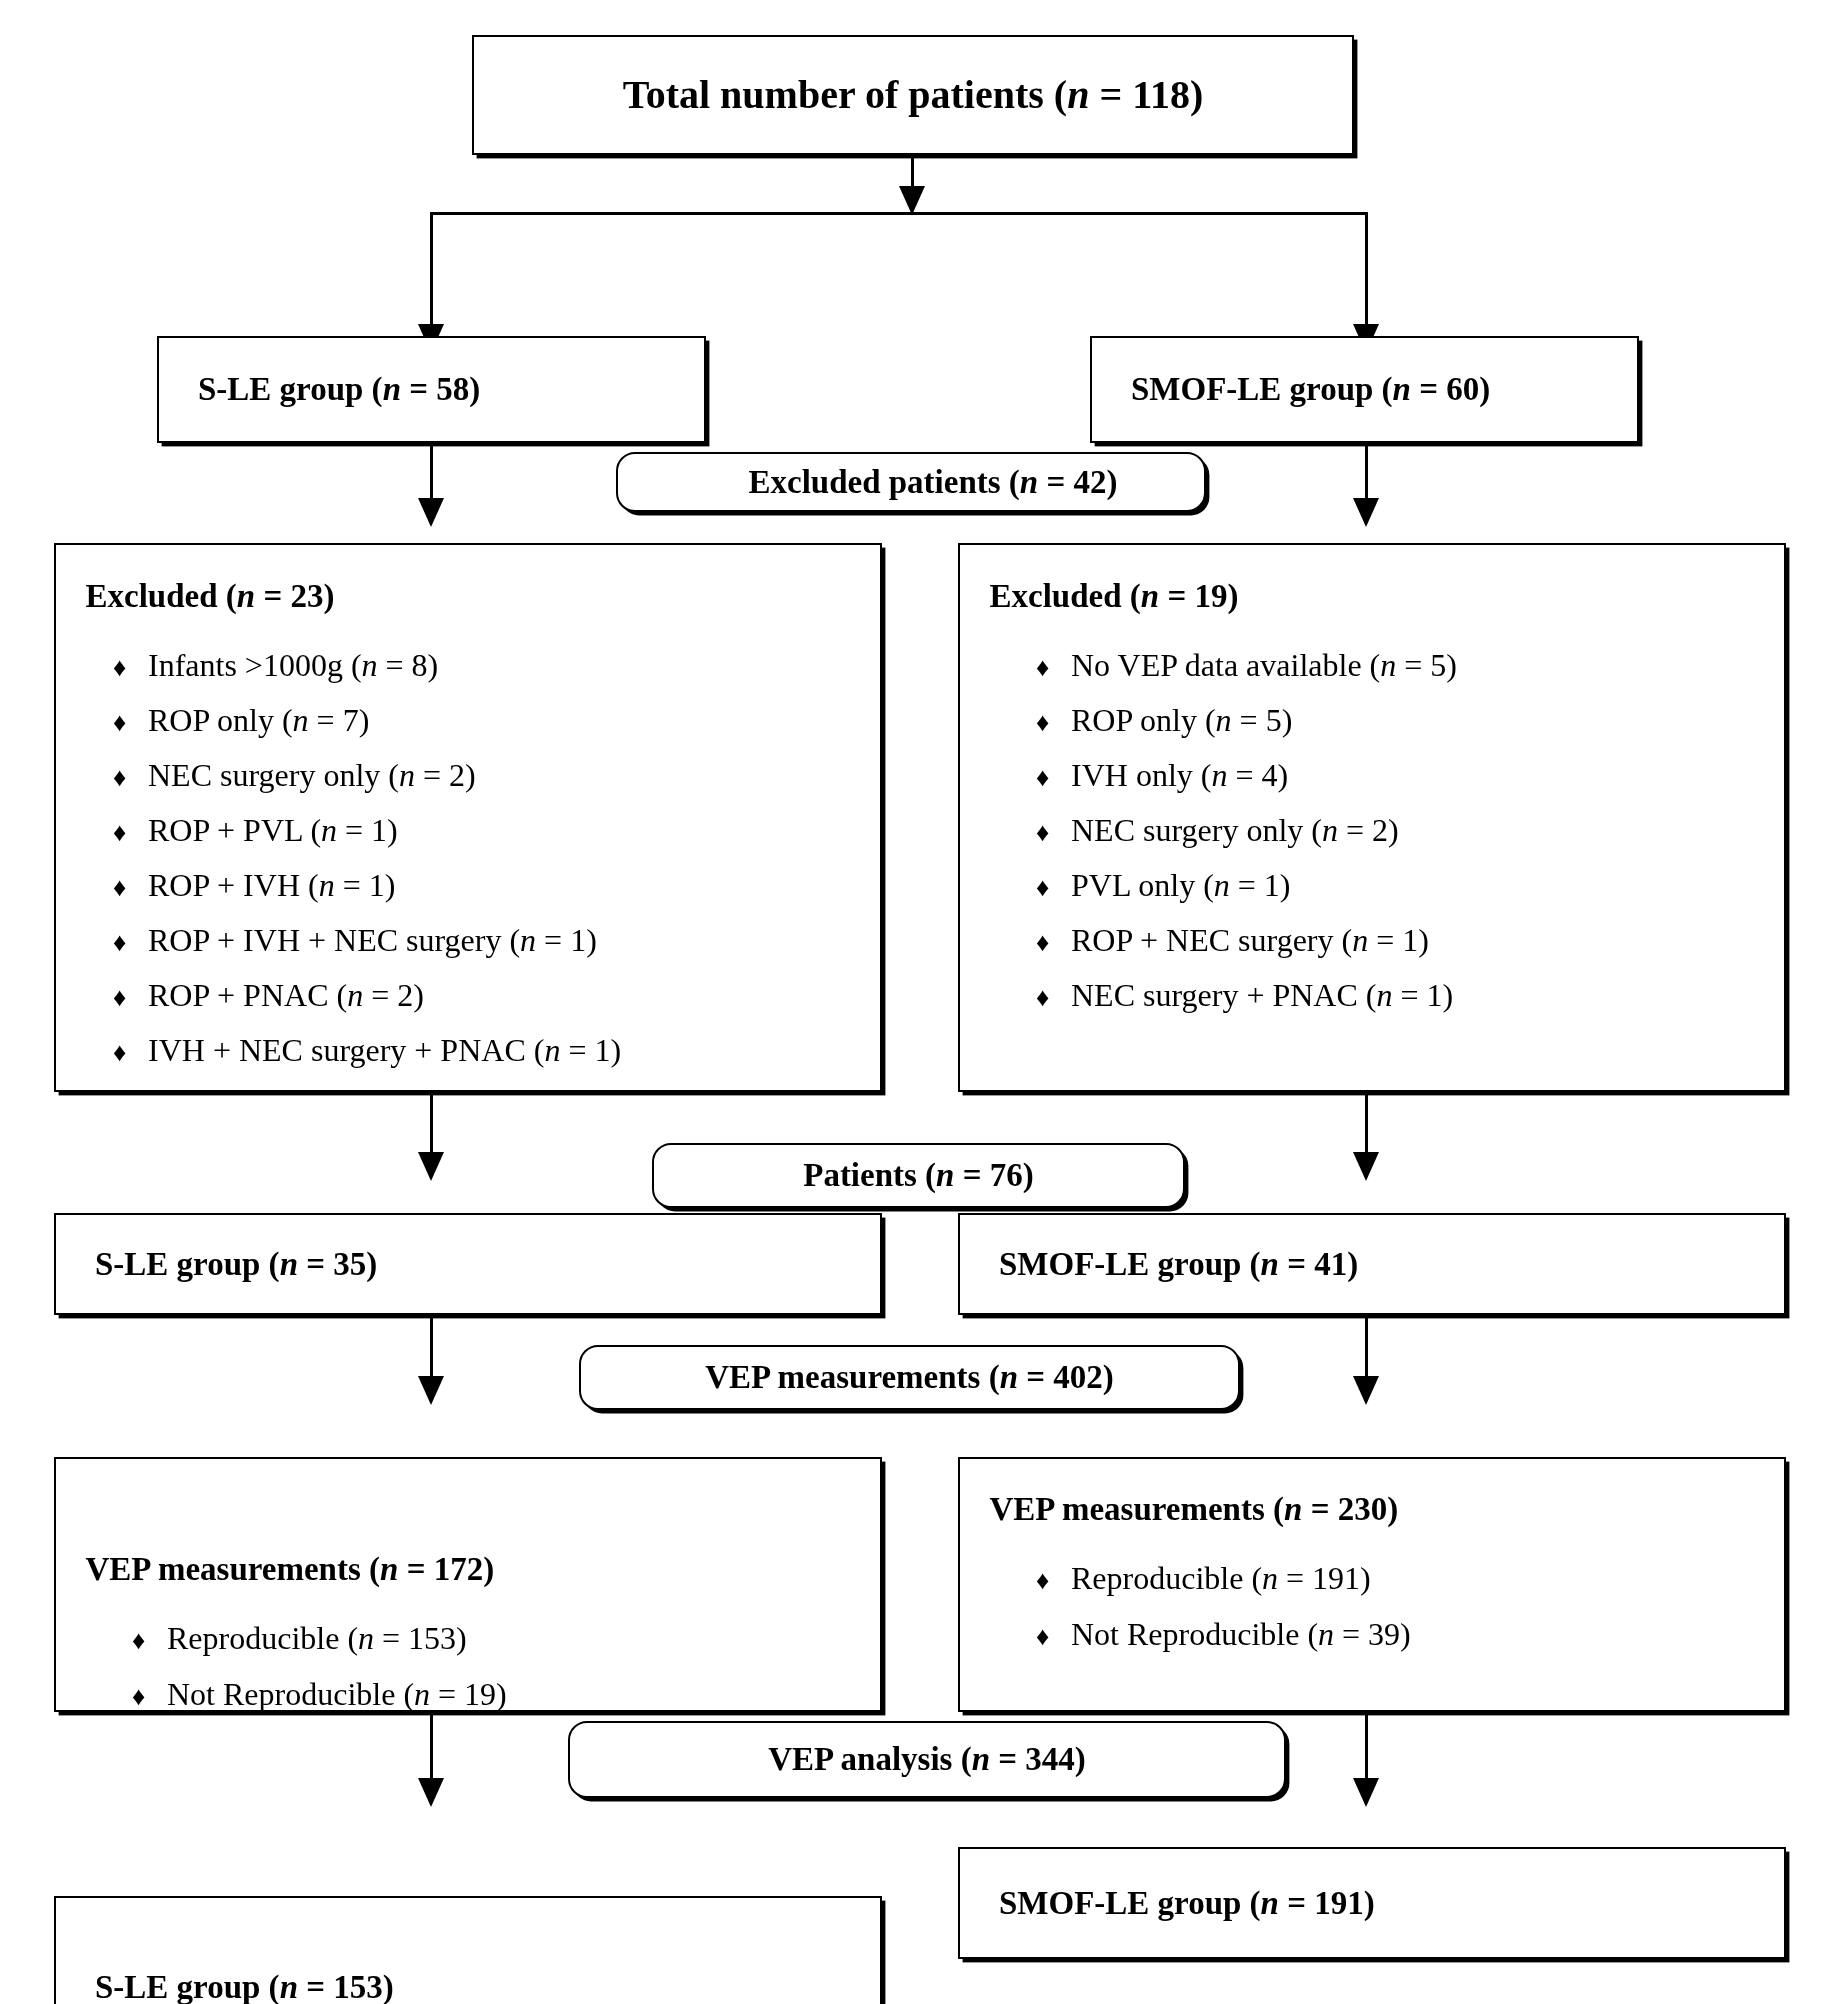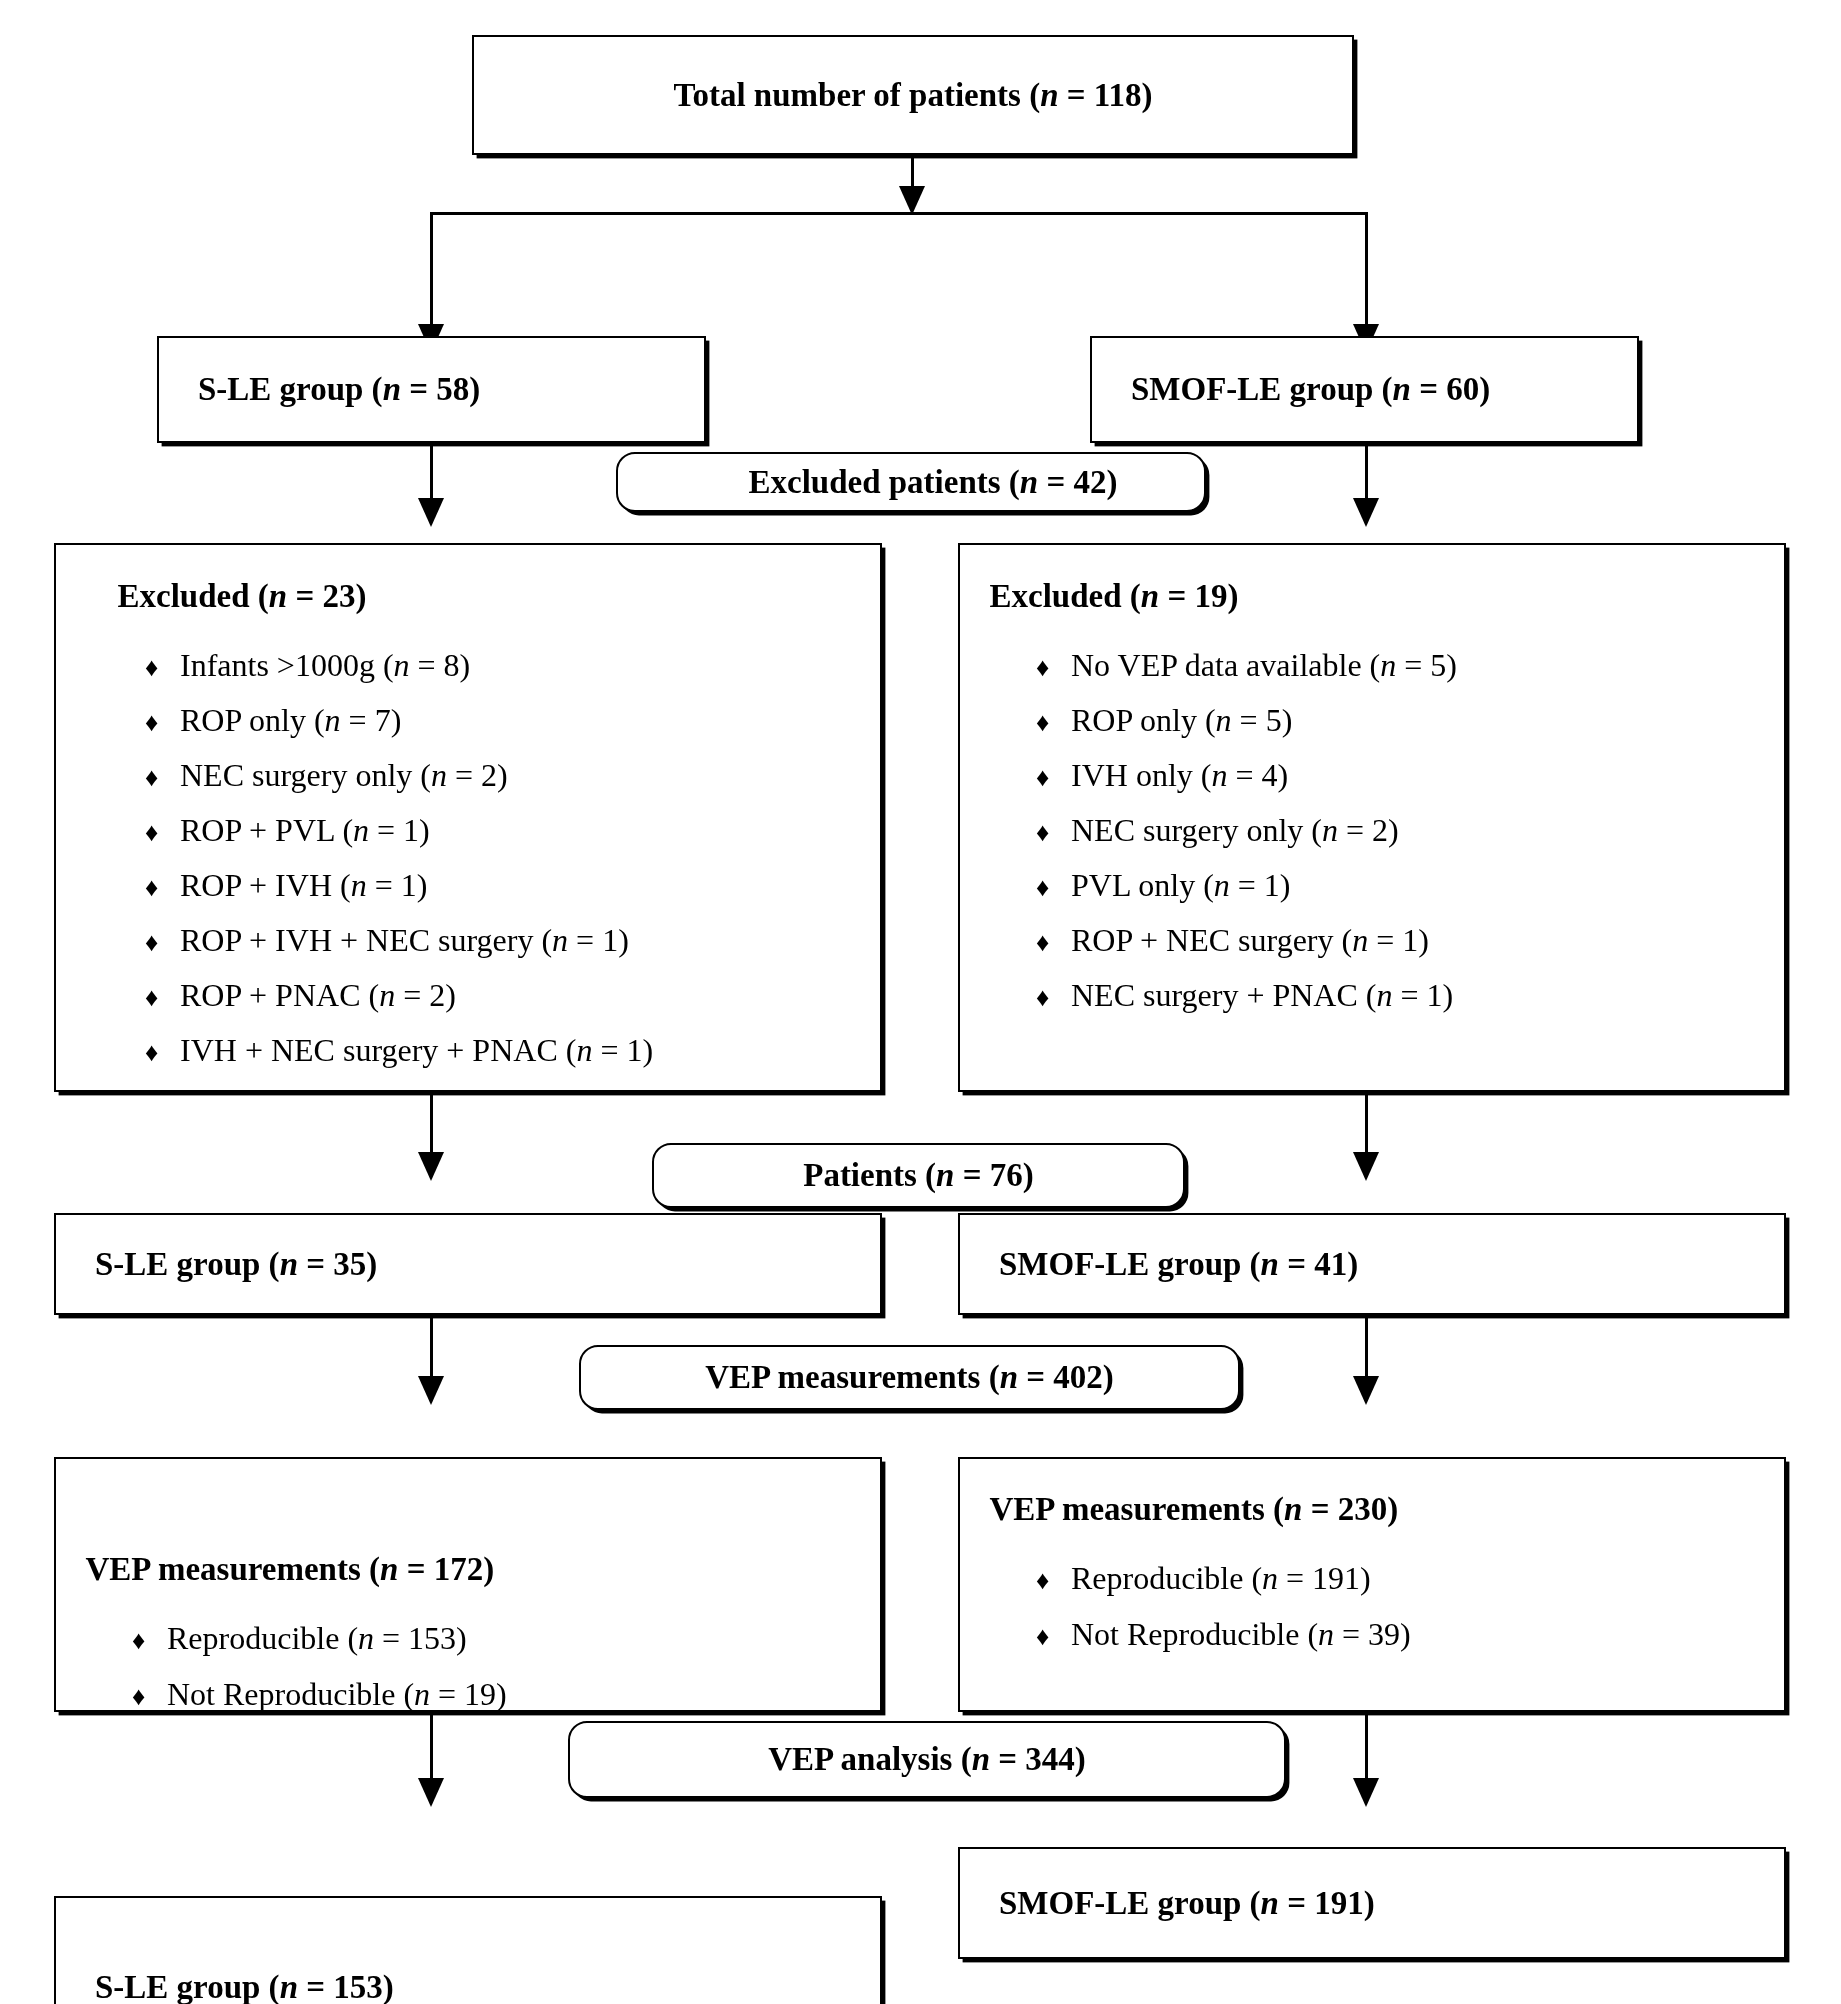--- a/index.html
+++ b/index.html
@@ -34,21 +34,21 @@
     background:#fff;
     display:flex;
     align-items:center;
     justify-content:center;
     box-shadow:4px 4px 0 -0.6px #000;
     z-index:6;
   }
   .ctr{ text-align:center; }
   .lead{
     font-weight:bold;
-    font-size:33px;
+    font-size:40px;
     line-height:1.12;
     white-space:nowrap;
   }
   .boxtitle{
     font-weight:bold;
     font-size:33px;
     line-height:1.12;
     padding-left:39px;
     white-space:nowrap;
   }
@@ -146,21 +146,21 @@
 
   <div class="vline" style="left:1365px;top:442px;width:2.8px;height:69px;"></div>
   <div class="arrowhead" style="left:1353px;top:498px;"></div>
 
   <div class="rounded" style="left:616px;top:452px;width:590px;height:60px;padding-left:44px;">
     <div class="roundlabel">
       Excluded patients (<span class="it">n</span> = <span>42</span>)
     </div>
   </div>
 
-  <div class="box shadowed" style="left:54px;top:543px;width:828px;height:549px;justify-content:flex-start;padding-left:32px;">
+  <div class="box shadowed" style="left:54px;top:543px;width:828px;height:549px;justify-content:flex-start;">
     <div class="hdr" style="margin-top:33px;">
       <span>Excluded</span> (<span class="it">n</span> = <span>23</span>)
     </div>
     <ul class="bullets" style="margin-top:35px;padding-left:57px;">
       <li style="margin-bottom:23px;">
         <span class="bul">♦</span>
         <span class="itemtxt"><span>Infants &gt;1000g</span> (<span class="it">n</span> = <span>8</span>)</span>
       </li>
       <li style="margin-bottom:23px;">
         <span class="bul">♦</span>

